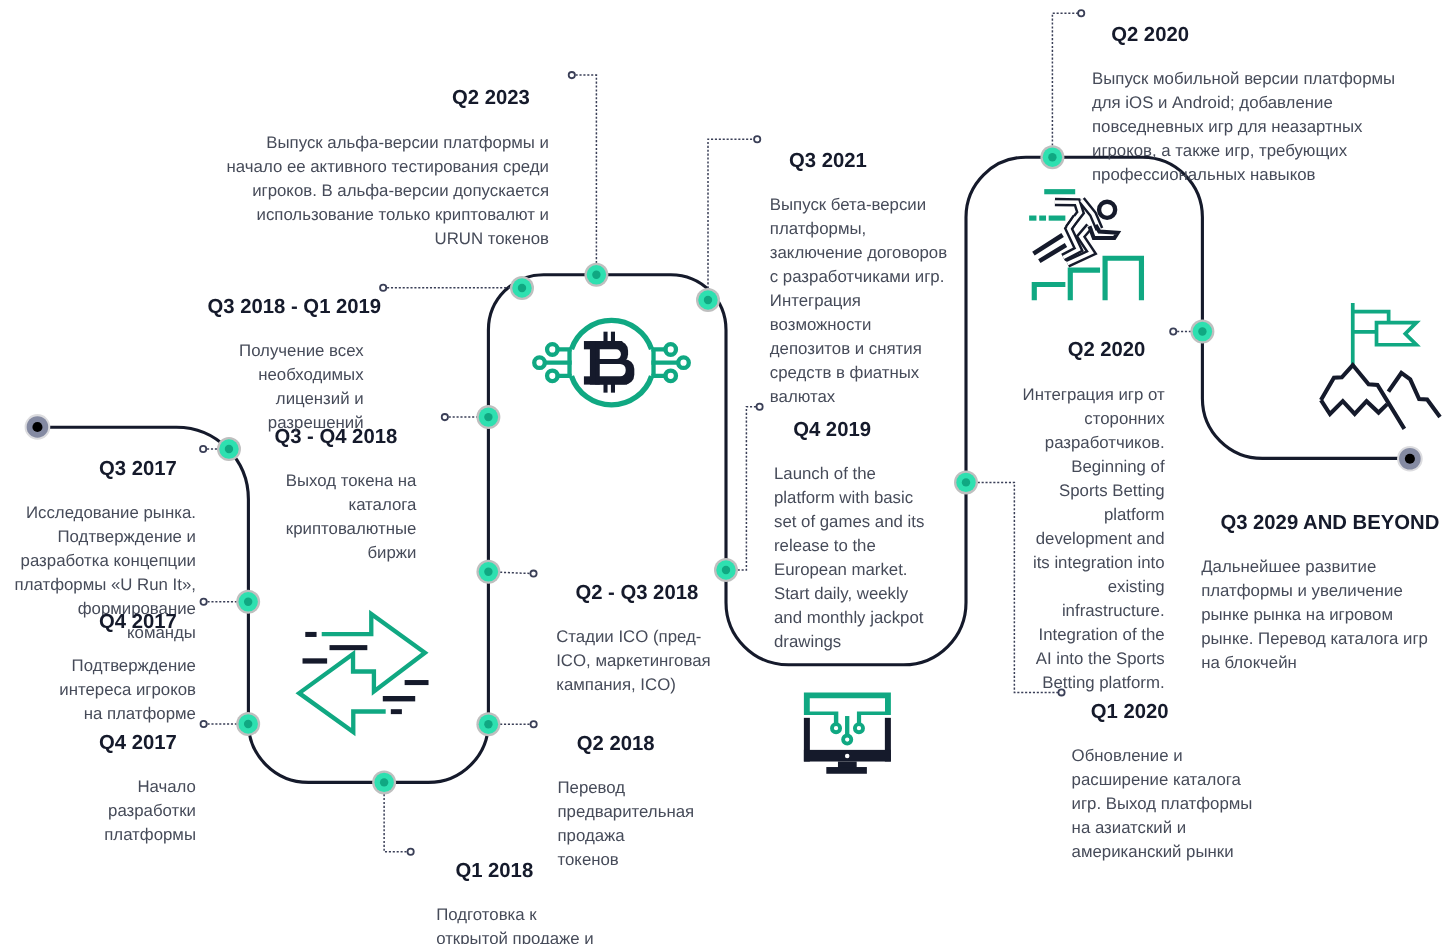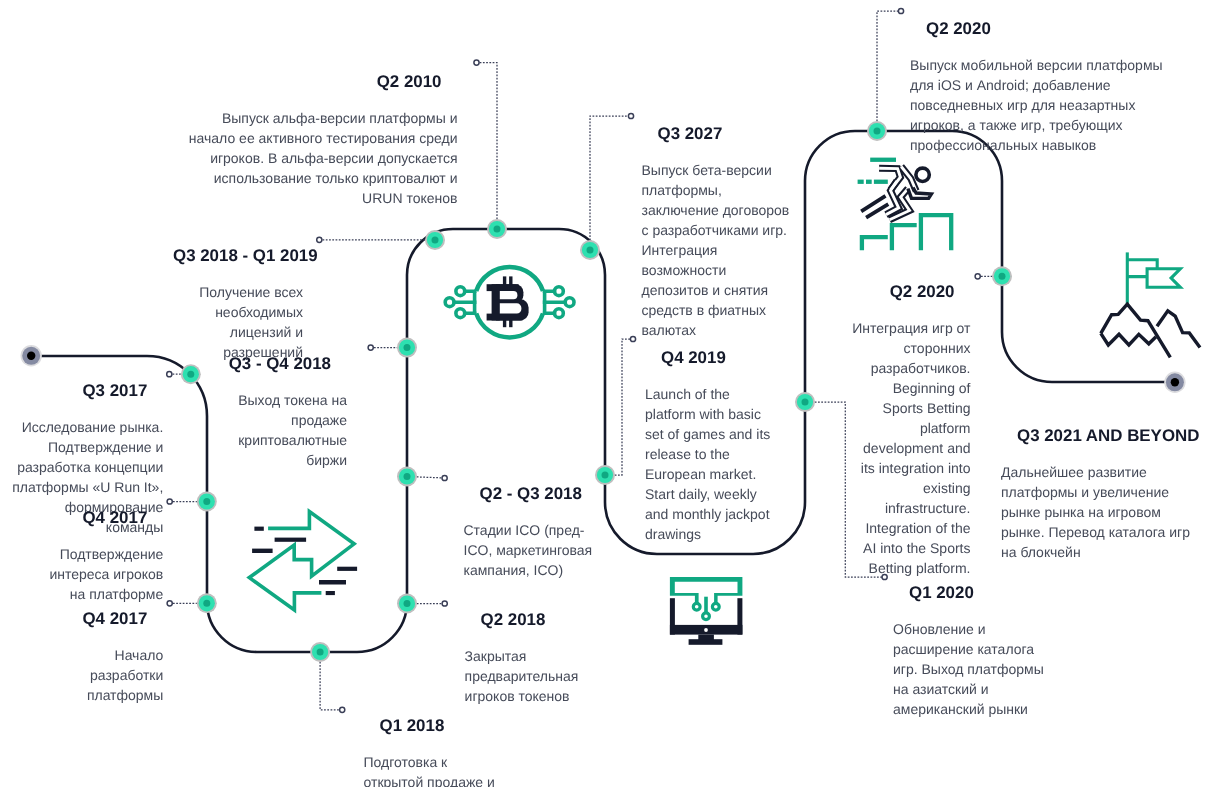--- a/index.html
+++ b/index.html
@@ -217,55 +217,55 @@
   <div class="blk r" style="left:42.3px;top:593.3px;width:121px;">
       <div class="ttl">Q4 2017</div>
       <div class="bdy">Начало разработки платформы</div>
     </div>
   <div class="blk l" style="left:363.5px;top:699.8px;width:141px;">
       <div class="ttl">Q1 2018</div>
       <div class="bdy">Подготовка к открытой продаже и разработка смартконтракта</div>
     </div>
   <div class="blk l" style="left:464.6px;top:593.5px;width:109px;">
       <div class="ttl">Q2 2018</div>
-      <div class="bdy">Закрытая предварительная игроков токенов</div>
+      <div class="bdy">Перевод предварительная продажа токенов</div>
     </div>
   <div class="blk l" style="left:463.5px;top:468px;width:143px;">
       <div class="ttl">Q2 - Q3 2018</div>
       <div class="bdy">Стадии ICO (пред-ICO, маркетинговая кампания, ICO)</div>
     </div>
   <div class="blk r" style="left:201px;top:337.6px;width:146px;">
       <div class="ttl">Q3 - Q4 2018</div>
-      <div class="bdy">Выход токена на продаже криптовалютные биржи</div>
+      <div class="bdy">Выход токена на каталога криптовалютные биржи</div>
     </div>
   <div class="blk r" style="left:157px;top:230px;width:146px;">
       <div class="ttl">Q3 2018 - Q1 2019</div>
       <div class="bdy">Получение всех необходимых лицензий и разрешений</div>
     </div>
   <div class="blk r" style="left:174.5px;top:55.5px;width:283px;">
-      <div class="ttl">Q2 2010</div>
+      <div class="ttl">Q2 2023</div>
       <div class="bdy">Выпуск альфа-версии платформы и начало ее активного тестирования среди игроков. В альфа-версии допускается использование только криптовалют и URUN токенов</div>
     </div>
   <div class="blk l" style="left:641.5px;top:107.5px;width:150px;">
-      <div class="ttl">Q3 2027</div>
+      <div class="ttl">Q3 2021</div>
       <div class="bdy">Выпуск бета-версии платформы, заключение договоров с разработчиками игр. Интеграция возможности депозитов и снятия средств в фиатных валютах</div>
     </div>
   <div class="blk l" style="left:645px;top:331.5px;width:137px;">
       <div class="ttl">Q4 2019</div>
       <div class="bdy">Launch of the platform with basic set of games and its release to the European market. Start daily, weekly and monthly jackpot drawings</div>
     </div>
   <div class="blk l" style="left:893px;top:567px;width:166px;">
       <div class="ttl">Q1 2020</div>
       <div class="bdy">Обновление и расширение каталога игр. Выход платформы на азиатский и американский рынки</div>
     </div>
   <div class="blk r" style="left:851.5px;top:266.3px;width:119px;">
       <div class="ttl">Q2 2020</div>
       <div class="bdy">Интеграция игр от сторонних разработчиков. Beginning of Sports Betting platform development and its integration into existing infrastructure. Integration of the AI into the Sports Betting platform.</div>
     </div>
   <div class="blk l" style="left:910px;top:2.5px;width:261px;">
       <div class="ttl">Q2 2020</div>
       <div class="bdy">Выпуск мобильной версии платформы для iOS и Android; добавление повседневных игр для неазартных игроков, а также игр, требующих профессиональных навыков</div>
     </div>
   <div class="blk l" style="left:1001px;top:410px;width:191px;">
-      <div class="ttl">Q3 2021 AND BEYOND</div>
+      <div class="ttl">Q3 2029 AND BEYOND</div>
       <div class="bdy">Дальнейшее развитие платформы и увеличение рынке рынка на игровом рынке. Перевод каталога игр на блокчейн</div>
     </div>
 </div>
 
 </body></html>

